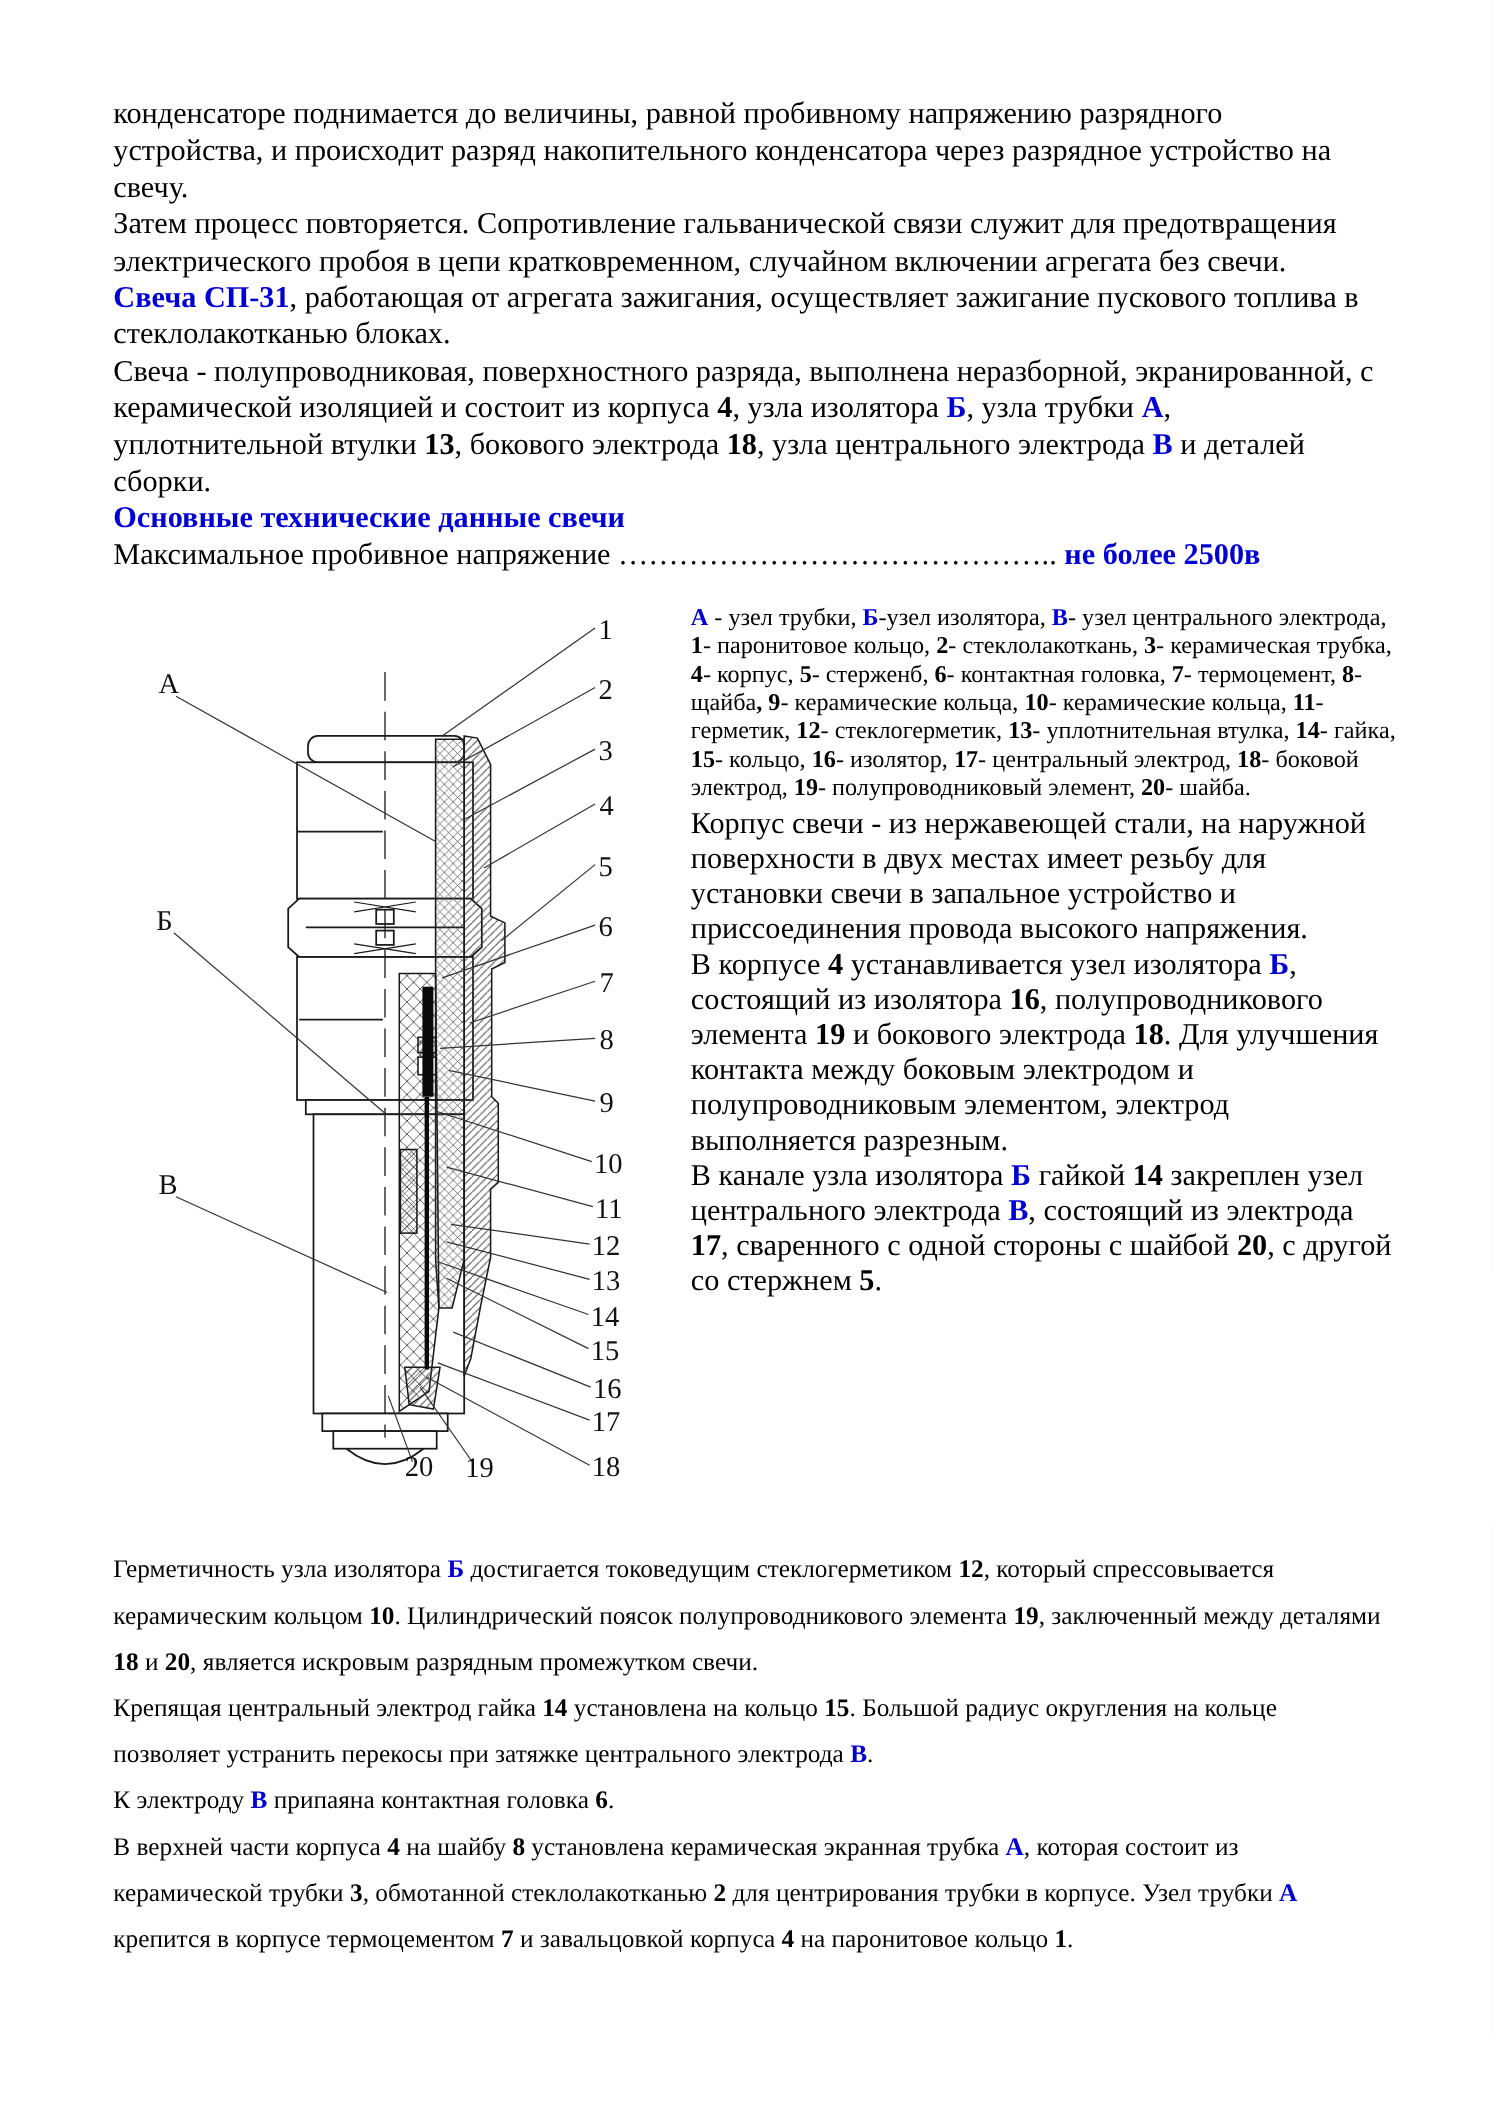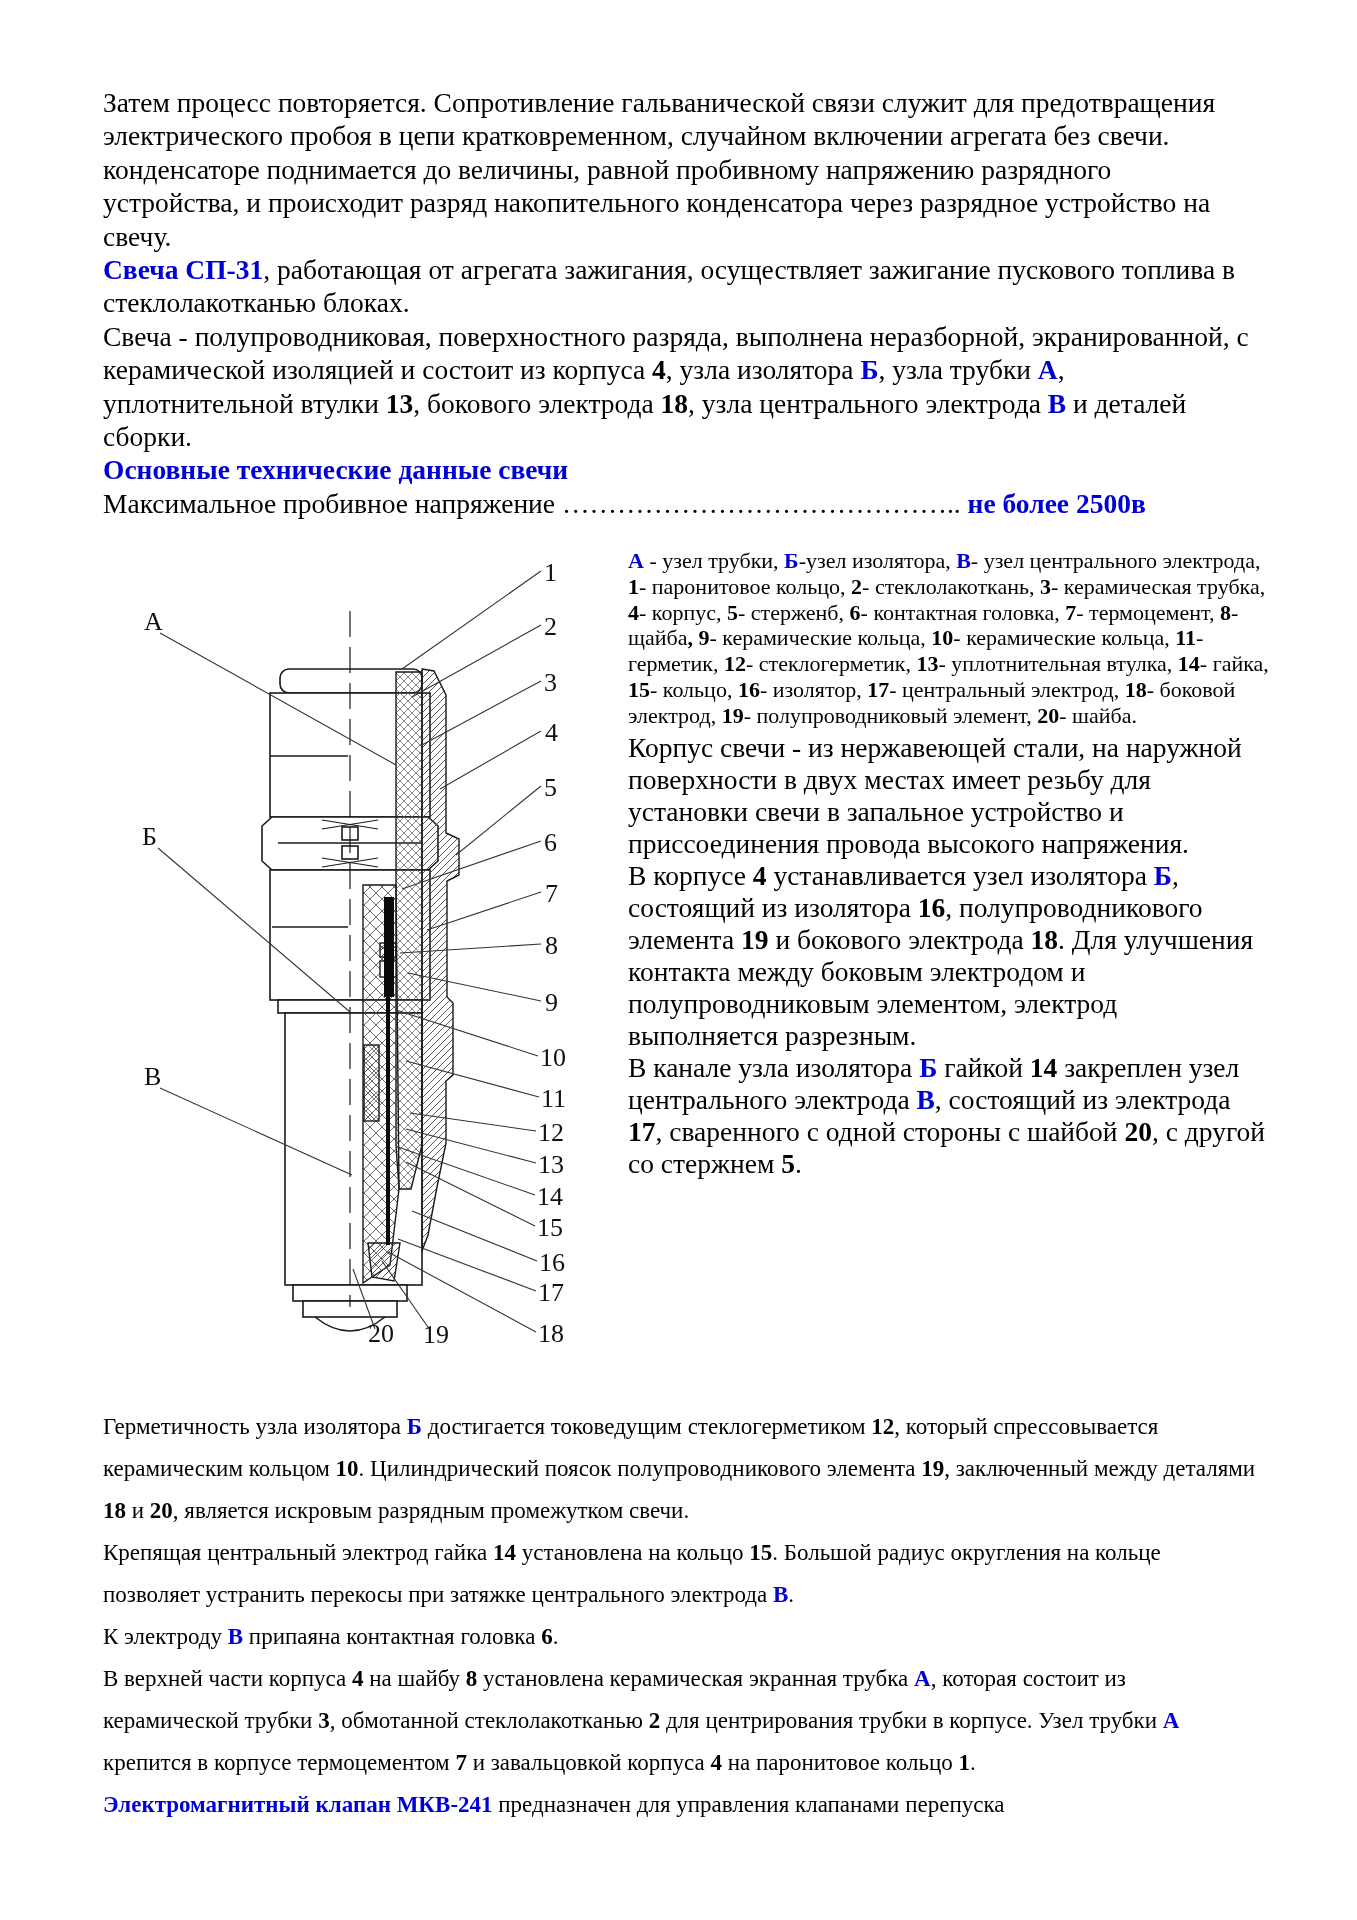--- a/index.html
+++ b/index.html
@@ -39,22 +39,22 @@
     font-size:26px;fill:#111;
   }
   p{margin:0;padding:0;}
 </style>
 </head>
 <body>
 
 <div class="page">
 
   <div class="intro">
+    <p><span class="run-n">конденсаторе поднимается до величины, равной пробивному напряжению разрядного устройства, и происходит разряд накопительного конденсатора через разрядное устройство на свечу.</span></p>
     <p><span class="run-n">Затем процесс повторяется. Сопротивление гальванической связи служит для предотвращения электрического пробоя в цепи кратковременном, случайном включении агрегата без свечи.</span></p>
-    <p><span class="run-n">конденсаторе поднимается до величины, равной пробивному напряжению разрядного устройства, и происходит разряд накопительного конденсатора через разрядное устройство на свечу.</span></p>
     <p><span class="run-bb">Свеча СП-31</span><span class="run-n">, работающая от агрегата зажигания, осуществляет зажигание пускового топлива в стеклолакотканью блоках.</span></p>
     <p><span class="run-n">Свеча - полупроводниковая, поверхностного разряда, выполнена неразборной, экранированной, с керамической изоляцией и состоит из корпуса </span><span class="run-b">4</span><span class="run-n">, узла изолятора </span><span class="run-bb">Б</span><span class="run-n">, узла трубки </span><span class="run-bb">А</span><span class="run-n">, уплотнительной втулки </span><span class="run-b">13</span><span class="run-n">, бокового электрода </span><span class="run-b">18</span><span class="run-n">, узла центрального электрода </span><span class="run-bb">В</span><span class="run-n"> и деталей сборки.</span></p>
     <p><span class="run-bb">Основные технические данные свечи</span></p>
     <p class="spec-line"><span class="run-n">Максимальное пробивное напряжение </span><span class="run-n">……………………………………..</span> <span class="run-bb">не более 2500в</span></p>
   </div>
 
   <svg class="fig-svg" width="480" height="815" viewBox="0 0 480 815">
     <defs>
       <pattern id="hx" patternUnits="userSpaceOnUse" width="8" height="8">
         <path d="M0,8 L8,0 M0,0 L8,8" stroke="#555" stroke-width="0.7" fill="none"></path>
@@ -175,16 +175,15 @@
       <p><span class="run-n">В корпусе </span><span class="run-b">4</span><span class="run-n"> устанавливается узел изолятора </span><span class="run-bb">Б</span><span class="run-n">, состоящий из изолятора </span><span class="run-b">16</span><span class="run-n">, полупроводникового элемента </span><span class="run-b">19</span><span class="run-n"> и бокового электрода </span><span class="run-b">18</span><span class="run-n">. Для улучшения контакта между боковым электродом и полупроводниковым элементом, электрод выполняется разрезным.</span></p>
       <p><span class="run-n">В канале узла изолятора </span><span class="run-bb">Б</span><span class="run-n"> гайкой </span><span class="run-b">14</span><span class="run-n"> закреплен узел центрального электрода </span><span class="run-bb">В</span><span class="run-n">, состоящий из электрода </span><span class="run-b">17</span><span class="run-n">, сваренного с одной стороны с шайбой </span><span class="run-b">20</span><span class="run-n">, с другой со стержнем </span><span class="run-b">5</span><span class="run-n">.</span></p>
     </div>
   </div>
 
   <div class="bottom-block">
     <p><span class="run-n">Герметичность узла изолятора </span><span class="run-bb">Б</span><span class="run-n"> достигается токоведущим стеклогерметиком </span><span class="run-b">12</span><span class="run-n">, который спрессовывается керамическим кольцом </span><span class="run-b">10</span><span class="run-n">. Цилиндрический поясок полупроводникового элемента </span><span class="run-b">19</span><span class="run-n">, заключенный между деталями </span><span class="run-b">18</span><span class="run-n"> и </span><span class="run-b">20</span><span class="run-n">, является искровым разрядным промежутком свечи.</span></p>
     <p><span class="run-n">Крепящая центральный электрод гайка </span><span class="run-b">14</span><span class="run-n"> установлена на кольцо </span><span class="run-b">15</span><span class="run-n">. Большой радиус округления на кольце позволяет устранить перекосы при затяжке центрального электрода </span><span class="run-bb">В</span><span class="run-n">.</span></p>
     <p><span class="run-n">К электроду </span><span class="run-bb">В</span><span class="run-n"> припаяна контактная головка </span><span class="run-b">6</span><span class="run-n">.</span></p>
     <p><span class="run-n">В верхней части корпуса </span><span class="run-b">4</span><span class="run-n"> на шайбу </span><span class="run-b">8</span><span class="run-n"> установлена керамическая экранная трубка </span><span class="run-bb">А</span><span class="run-n">, которая состоит из керамической трубки </span><span class="run-b">3</span><span class="run-n">, обмотанной стеклолакотканью </span><span class="run-b">2</span><span class="run-n"> для центрирования трубки в корпусе. Узел трубки </span><span class="run-bb">А</span><span class="run-n"> крепится в корпусе термоцементом </span><span class="run-b">7</span><span class="run-n"> и завальцовкой корпуса </span><span class="run-b">4</span><span class="run-n"> на паронитовое кольцо </span><span class="run-b">1</span><span class="run-n">.</span></p>
-    <p><span class="run-bb">Электромагнитный клапан МКВ-241</span><span class="run-n"> предназначен для управления клапанами перепуска</span></p>
   </div>
 
 </div>
 
 </body></html>

